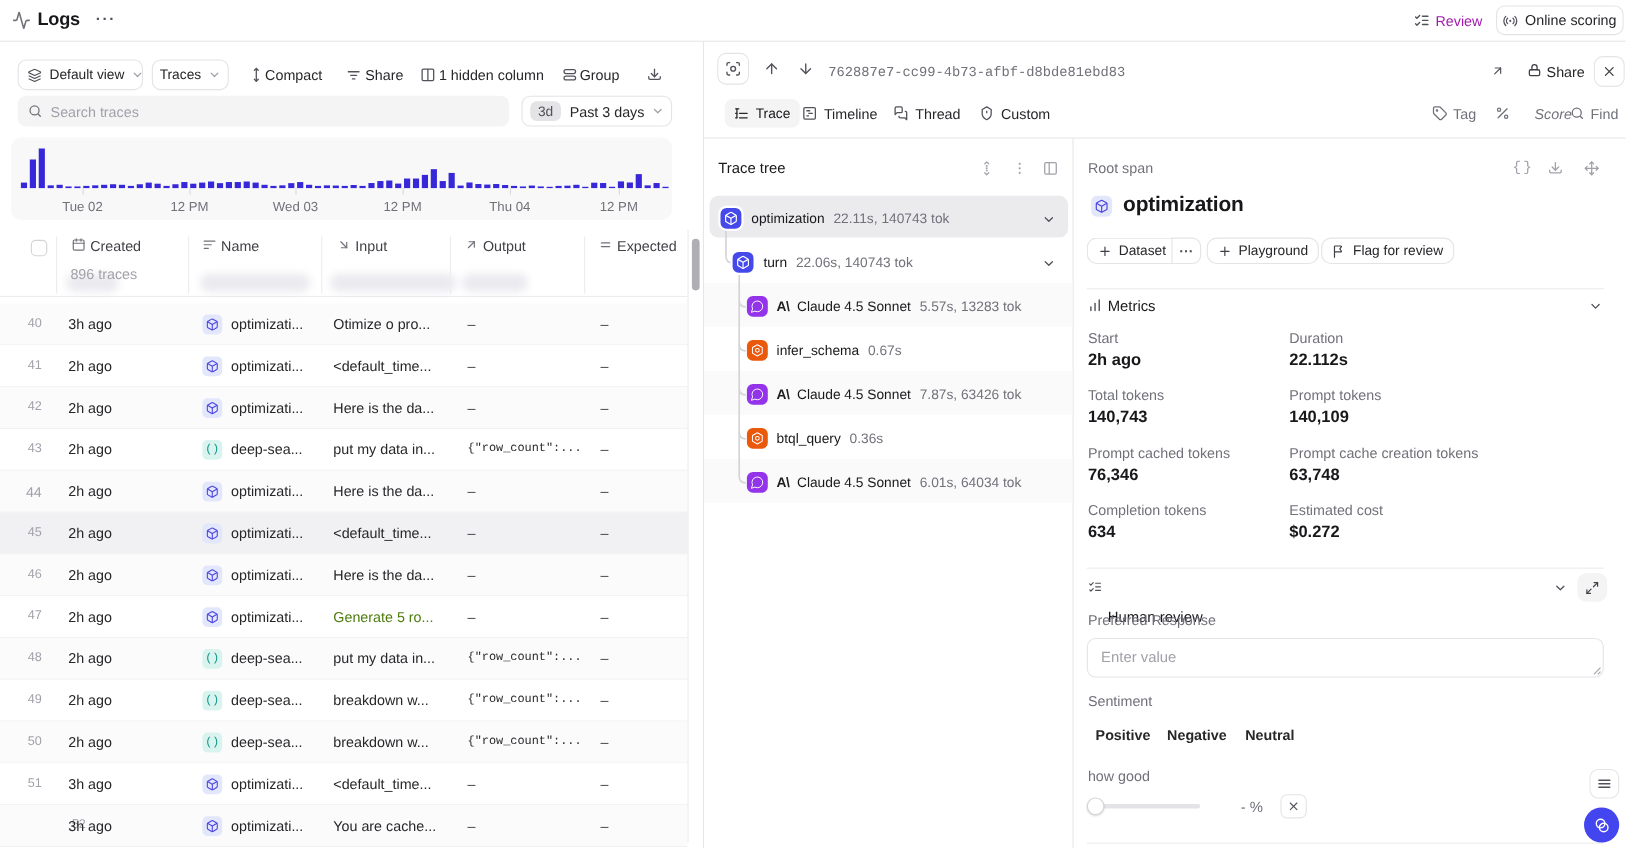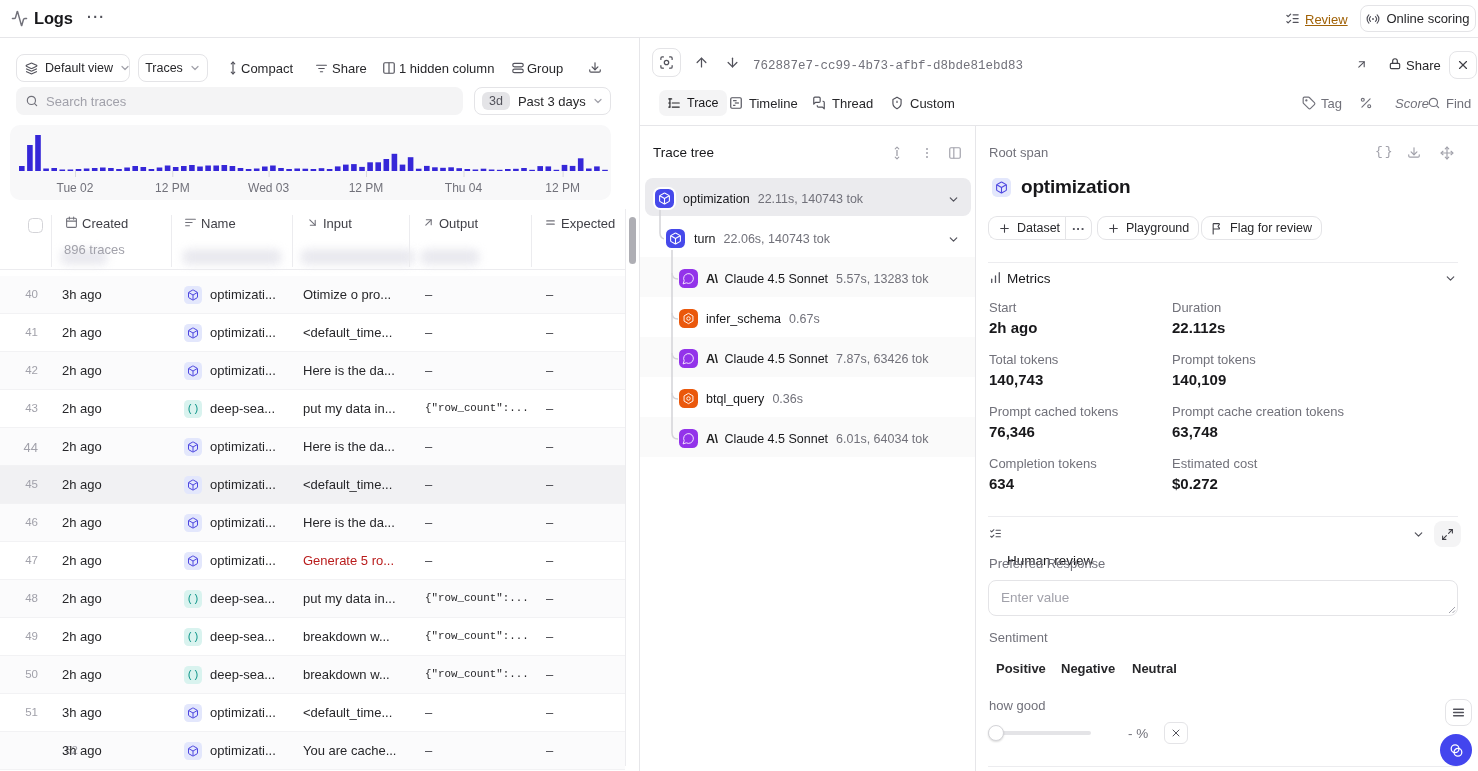--- a/index.html
+++ b/index.html
@@ -25,21 +25,21 @@
 <div class="abs" style="left:34px;top:9px;font-size:16.5px;font-weight:700;letter-spacing:-0.2px;text-align:right;">Logs</div>
 <div class="abs" style="left:87px;top:9px;font-size:14px;color:#52525b;letter-spacing:1.5px;font-weight:700;">···</div>
 
 <svg class="abs" style="left:1285px;top:11px;" width="15" height="15" viewBox="0 0 24 24" fill="none" stroke="#52525b" stroke-width="2" stroke-linecap="round" stroke-linejoin="round">
       <path d="m3 7 2 2 4-4"></path>
       <path d="M13 6h8"></path>
       <path d="M13 12h8"></path>
       <path d="M13 18h8"></path>
       <path d="m3 17 2 2 4-4"></path>
     </svg>
-<div class="abs med" style="left:1305px;top:12px;color:#a16207;text-decoration:underline;">Review</div>
+<div class="abs med" style="left:1305px;top:12px;color:#a21caf;">Review</div>
 <div class="abs btn" style="left:1360px;top:5px;width:116px;height:27px;">
   <svg width="14" height="14" viewBox="0 0 24 24" fill="none" stroke="#52525b" stroke-width="2" stroke-linecap="round">
         <circle cx="12" cy="12" r="1.6" fill="#52525b" stroke="none"></circle>
         <path d="M7.8 16.2a6 6 0 0 1 0-8.4"></path>
         <path d="M16.2 7.8a6 6 0 0 1 0 8.4"></path>
         <path d="M4.9 19.1a10 10 0 0 1 0-14.2"></path>
         <path d="M19.1 4.9a10 10 0 0 1 0 14.2"></path>
       </svg>
   <span style="margin-left:6px;color:#27272a;">Online scoring</span>
 </div>
@@ -326,21 +326,21 @@
 <div class="abs" style="left:18px;top:343px;width:20px;text-align:right;color:#a1a1aa;font-size:11.5px;">47</div>
 <div class="abs" style="left:62px;top:342px;color:#27272a;">2h ago</div>
 <div class="abs" style="left:184px;top:341px;width:18px;height:18px;background:#e3e7fc;border-radius:4.5px;display:flex;align-items:center;justify-content:center;">
         <svg width="12" height="12" viewBox="0 0 24 24" fill="none" stroke="#4d46e0" stroke-width="2" stroke-linejoin="round">
           <path d="M21 8a2 2 0 0 0-1-1.73l-7-4a2 2 0 0 0-2 0l-7 4A2 2 0 0 0 3 8v8a2 2 0 0 0 1 1.73l7 4a2 2 0 0 0 2 0l7-4A2 2 0 0 0 21 16Z"></path>
           <path d="m3.3 7 8.7 5 8.7-5"></path>
           <path d="M12 22V12"></path>
         </svg>
       </div>
 <div class="abs" style="left:210px;top:342px;color:#27272a;">optimizati...</div>
-<div class="abs" style="left:303px;top:342px;color:#b91c1c;">Generate 5 ro...</div>
+<div class="abs" style="left:303px;top:342px;color:#4d7c0f;">Generate 5 ro...</div>
 <div class="abs" style="left:425px;top:342px;color:#3f3f46;">–</div>
 <div class="abs" style="left:546px;top:342px;color:#3f3f46;">–</div>
 <div class="abs" style="left:0;top:369px;width:625px;height:38px;background:#fbfbfc;border-bottom:1px solid #f2f2f4;"></div>
 <div class="abs" style="left:18px;top:381px;width:20px;text-align:right;color:#a1a1aa;font-size:11.5px;">48</div>
 <div class="abs" style="left:62px;top:380px;color:#27272a;">2h ago</div>
 <div class="abs" style="left:184px;top:379px;width:18px;height:18px;background:#d9f3ef;border-radius:4.5px;color:#0d9488;font-family:'Liberation Mono',monospace;font-size:10.5px;display:flex;align-items:center;justify-content:center;">()</div>
 <div class="abs" style="left:210px;top:380px;color:#27272a;">deep-sea...</div>
 <div class="abs" style="left:303px;top:380px;color:#27272a;">put my data in...</div>
 <div class="abs" style="left:425px;top:381px;width:105px;overflow:hidden;white-space:nowrap;color:#27272a;font-family:'Liberation Mono',monospace;font-size:10.8px;">{"row_count":...</div>
 <div class="abs" style="left:546px;top:380px;color:#3f3f46;">–</div>

